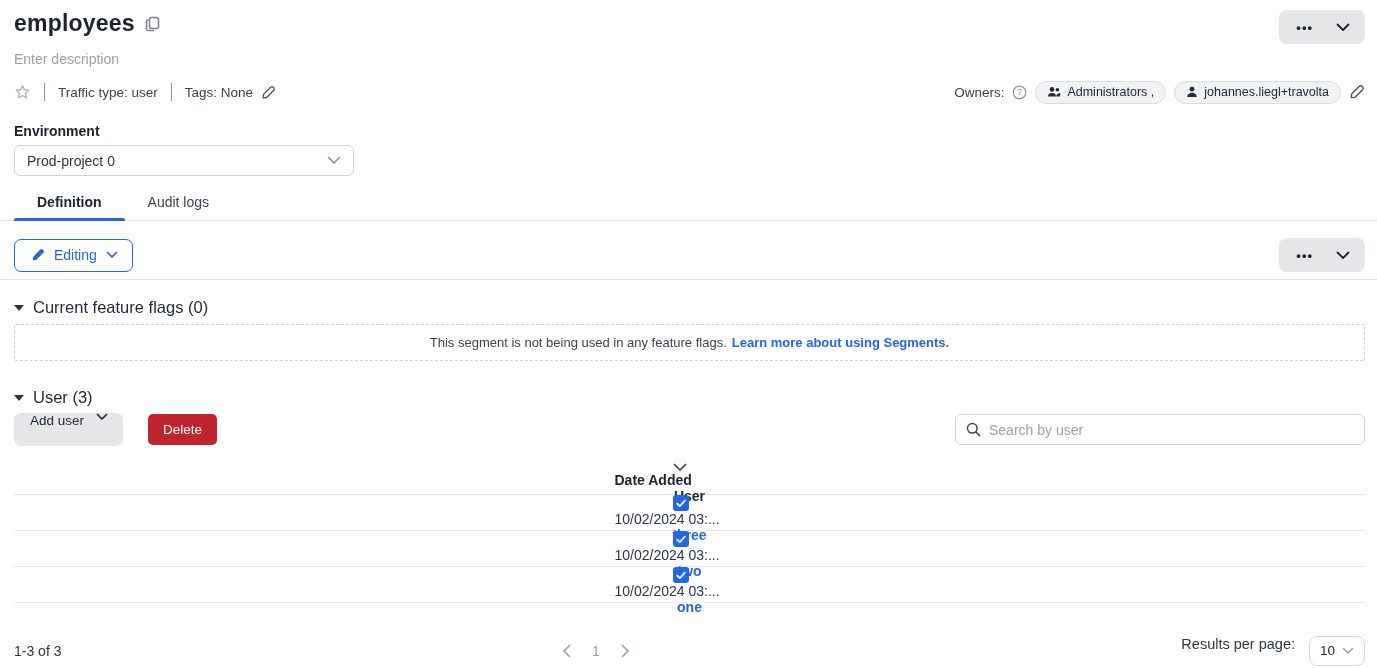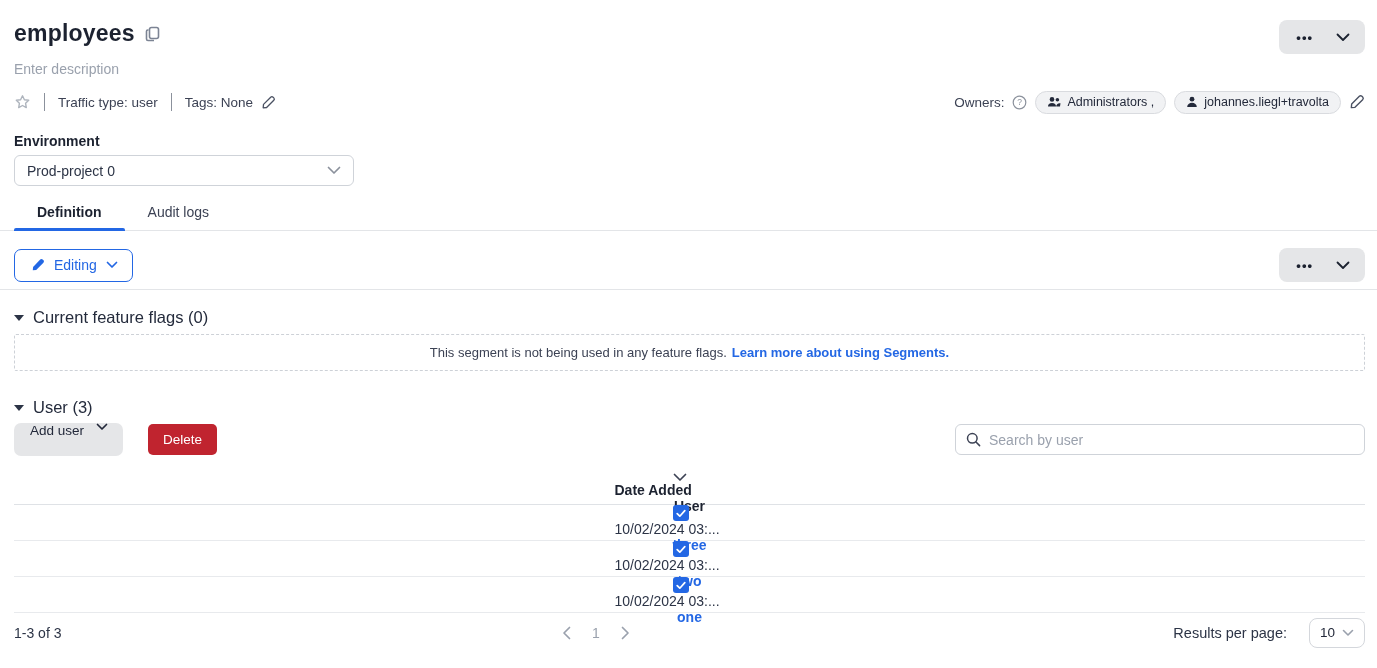--- a/index.html
+++ b/index.html
@@ -2,21 +2,21 @@
 <html><head>
 <meta charset="utf-8">
 <style>
   * { margin:0; padding:0; box-sizing:border-box; }
   html,body { width:1377px; height:668px; background:#ffffff; overflow:hidden;
     font-family:"Liberation Sans", sans-serif; color:#2c3446; }
   .page { width:1377px; height:668px; background:#fff; }
   .pad { padding-left:14px; padding-right:12px; }
 
   
-  .title-row { display:flex; justify-content:space-between; align-items:flex-start; padding-top:20px; }
+  .title-row { display:flex; justify-content:space-between; align-items:flex-start; padding-top:10px; }
   .title-left { display:flex; align-items:center; gap:10px; }
   .page-title { font-size:23px; font-weight:700; color:#1c2230; letter-spacing:.2px; }
   .icon-btn { background:none; border:none; cursor:pointer; display:inline-flex; align-items:center; justify-content:center; padding:0; }
   .desc { margin-top:7px; font-size:14px; color:#9aa1ad; }
 
   .meta-row { margin-top:15px; display:flex; justify-content:space-between; align-items:center; height:20px; }
   .meta-left { display:flex; align-items:center; gap:13px; font-size:13.5px; color:#3c4254; }
   .vdiv { width:1px; height:18px; background:#8b919c; }
   .meta-item { display:flex; align-items:center; gap:8px; }
   .meta-right { display:flex; align-items:center; gap:8px; font-size:13.5px; color:#3c4254; }
@@ -73,26 +73,26 @@
   .t-head { height:32px; border-bottom:1px solid #dfe2e6; }
   .c-check { width:67px; padding-left:17px; display:flex; align-items:center; }
   .c-date { width:150px; font-size:14px; color:#2c3446; }
   .c-user { flex:1; font-size:14px; }
   .t-head .c-date, .t-head .c-user { font-weight:700; color:#1c2230; }
   .checkbox { width:16px; height:16px; background:#2367e4; border-radius:3px; display:inline-flex;
     align-items:center; justify-content:center; cursor:pointer; }
   .user-link { color:#2367e4; font-weight:700; text-decoration:none; cursor:pointer; }
 
   
-  .footer { margin-top:4px; position:relative; display:flex; align-items:center; height:31px; }
+  .footer { margin-top:32px; position:relative; display:flex; align-items:center; height:31px; }
   .range { font-size:14px; color:#2c3446; }
   .pager { position:absolute; left:560px; display:flex; align-items:center; gap:17px; }
   .pager .pg-btn { background:none; border:none; cursor:pointer; display:inline-flex; align-items:center; padding:2px; }
   .page-num { font-size:14px; color:#9aa1ad; }
-  .results { margin-left:auto; display:flex; align-items:center; gap:22px; }
+  .results { margin-left:auto; display:flex; gap:14px; }
   .results-label { font-size:14.5px; color:#2c3446; }
   .pp-select { width:56px; height:30px; border:1px solid #d4d7dc; border-radius:8px; display:flex; align-items:center;
     justify-content:center; gap:7px; font-size:13.5px; color:#23293a; cursor:pointer; background:#fff; }
 </style>
 </head>
 <body>
 
 <div class="page">
 
   <div class="pad title-row">

